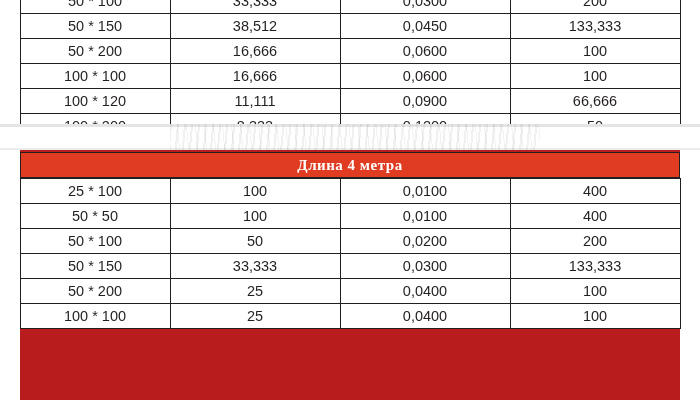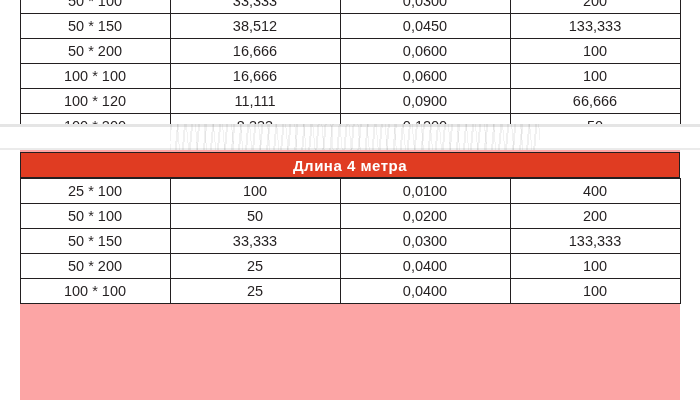--- a/index.html
+++ b/index.html
@@ -9,21 +9,21 @@
     height: 400px;
     background: #ffffff;
     font-family: "Liberation Sans", sans-serif;
     overflow: hidden;
   }
 
   .page {
     position: relative;
     width: 700px;
     height: 400px;
-    background: #fca5a5;
+    background: #b91c1c;
     box-sizing: border-box;
   }
 
   table.grid {
     border-collapse: collapse;
     table-layout: fixed;
     width: 660px;
     margin: 0 auto;
   }
 
@@ -95,20 +95,21 @@
     left: 0; bottom: 0; width: 700px; height: 2px;
     background: rgba(0,0,0,0.08);
   }
 
   
   .banner-wrap {
     position: absolute;
     top: 152px;
     left: 0;
     width: 700px;
+    font-family: Liberation Serif, serif;
   }
   .banner {
     width: 660px;
     margin: 0 auto;
     background: #e03c22;
     border: 1px solid #231f20;
     box-sizing: border-box;
     height: 26px;
     line-height: 25px;
     text-align: center;
@@ -212,20 +213,26 @@
           <col class="c3">
       </colgroup>
       <tbody>
         <tr>
           <td>25 * 100</td>
           <td>100</td>
           <td>0,0100</td>
           <td>400</td>
         </tr>
         <tr>
+          <td>50 *  50</td>
+          <td>100</td>
+          <td>0,0100</td>
+          <td>400</td>
+        </tr>
+        <tr>
           <td>50 * 100</td>
           <td>50</td>
           <td>0,0200</td>
           <td>200</td>
         </tr>
         <tr>
           <td>50 * 150</td>
           <td>33,333</td>
           <td>0,0300</td>
           <td>133,333</td>

